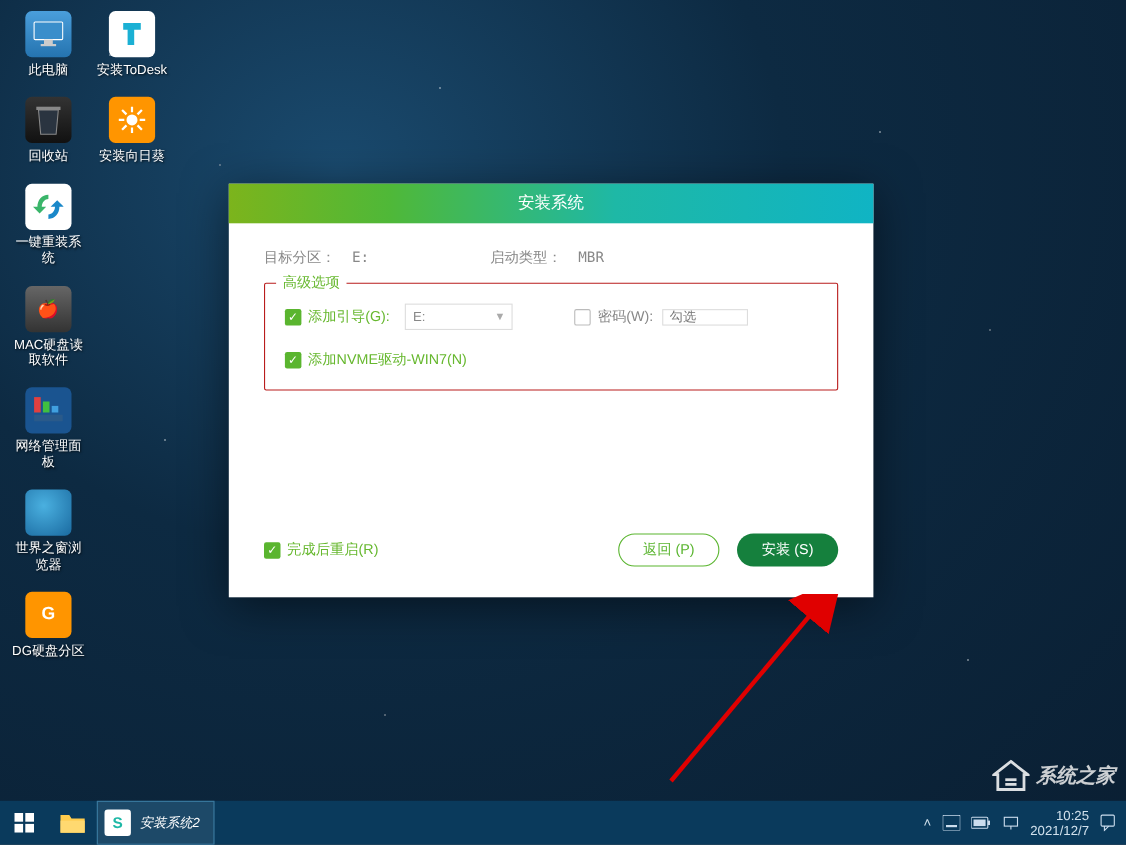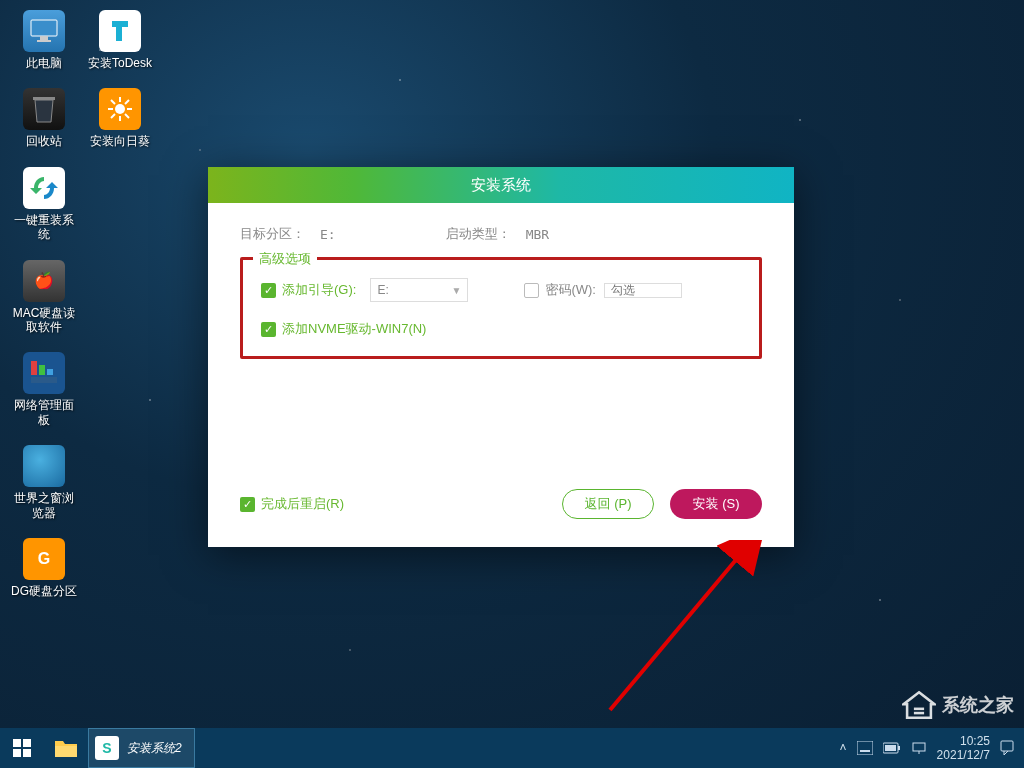--- a/index.html
+++ b/index.html
@@ -19,38 +19,38 @@
 .ic-mac { background: linear-gradient(#666,#333); color:#fff; }
 .ic-net { background: #1a5490; color:#fff; font-size:10px; }
 .ic-browser { background: radial-gradient(circle at 40% 35%, #4ab0e0, #1a6aa0); border-radius:50%; }
 .ic-dg { background: #ff9500; color:#fff; font-weight:bold; }
 .dialog { position: absolute; left: 208px; top: 167px; width: 586px; background: #fff; box-shadow: 0 8px 40px rgba(0,0,0,.5); }
 .dialog-title { height: 36px; background: linear-gradient(90deg, #7cb41c 0%, #4fb838 25%, #1eb8a6 60%, #10b4c4 100%); color: #fff; text-align: center; line-height: 36px; font-size: 15px; }
 .dialog-body { padding: 22px 32px 28px 32px; color: #666; font-size: 13px; }
 .row { display: flex; align-items: center; margin-bottom: 14px; }
 .row .lab { color: #888; margin-right: 6px; min-width: 74px; }
 .row .val { font-family: SimSun, monospace; color: #888; }
-.fieldset { border: 3px solid #b91c1c; border-radius: 2px; padding: 18px 20px 14px 18px; margin-top: 8px; position: relative; }
+.fieldset { border: 1px solid #b91c1c; border-radius: 2px; padding: 18px 20px 14px 18px; margin-top: 8px; position: relative; }
 .fieldset .legend { position: absolute; top: -10px; left: 10px; background: #fff; padding: 0 6px; color: #67b82f; font-size: 13px; }
 .chk { display: inline-flex; align-items: center; gap: 6px; }
 .chk .box { width: 15px; height: 15px; background: #5ab52f; border-radius: 2px; display: flex; align-items: center; justify-content: center; color: #fff; font-size: 11px; }
 .chk.empty .box { background: #fff; border: 1px solid #bbb; }
 .chk .ctext { color: #67b82f; font-size: 13px; }
 .dd { border: 1px solid #ddd; height: 24px; width: 98px; display: flex; align-items: center; justify-content: space-between; padding: 0 6px; color: #888; font-size: 12px; margin-left: 14px; }
 .dd .arr { color: #aaa; font-size: 10px; }
 .pwd { border: 1px solid #ddd; height: 15px; width: 78px; padding: 0 6px; color: #bbb; font-size: 12px; margin-left: 8px; }
 .pwd-label { color: #888; font-size: 13px; margin-left: 40px; }
 .footer-row { display: flex; align-items: center; justify-content: space-between; margin-top: 130px; }
 .btn-row { display: flex; gap: 16px; align-items: flex-end; }
 .btn { width: 92px; height: 30px; border-radius: 15px; font-size: 13px; display: flex; align-items: center; justify-content: center; cursor: pointer; }
 .btn-back { border: 1px solid #5ab52f; color: #5ab52f; background: #fff; }
-.btn-install { background: #be185d; color: #fff; border: none; }
+.btn-install { background: #15803d; color: #fff; border: none; }
 .arrow { position: absolute; left: 590px; top: 540px; width: 180px; height: 180px; pointer-events:none; }
 .arrow svg { width: 100%; height: 100%; }
-.watermark { position: absolute; right: 10px; bottom: 48px; display: flex; align-items: center; gap: 6px; color: #eee; font-size: 18px; font-weight: bold; opacity: .85; }
+.watermark { position: absolute; right: 10px; bottom: 48px; display: flex; align-items: center; gap: 6px; color: #eee; font-size: 18px; font-weight: bold; opacity: .85; font-style: italic; }
 .watermark .house { width: 34px; height: 30px; }
 .taskbar { position: absolute; left: 0; right: 0; bottom: 0; height: 40px; background: #0a3a5c; display: flex; align-items: center; }
 .tb-start { width: 44px; height: 40px; display: flex; align-items: center; justify-content: center; color: #fff; }
 .tb-icon { width: 44px; height: 40px; display: flex; align-items: center; justify-content: center; }
 .tb-task { height: 40px; display: flex; align-items: center; border: 1px solid #3a7aa0; background: rgba(255,255,255,.08); padding: 0 12px 0 6px; gap: 8px; }
 .tb-task .tic { width: 24px; height: 24px; background:#fff; border-radius:3px; display:flex; align-items:center; justify-content:center; color:#1eb8a6; font-weight:bold; font-size:14px; }
 .tb-task .ttxt { color: #fff; font-size: 12px; font-style: italic; }
 .tb-spacer { flex: 1; }
 .tray { display: flex; align-items: center; gap: 10px; padding-right: 10px; color: #d0e0ec; font-size: 12px; }
 .tray .clock { text-align: right; line-height: 1.2; }

